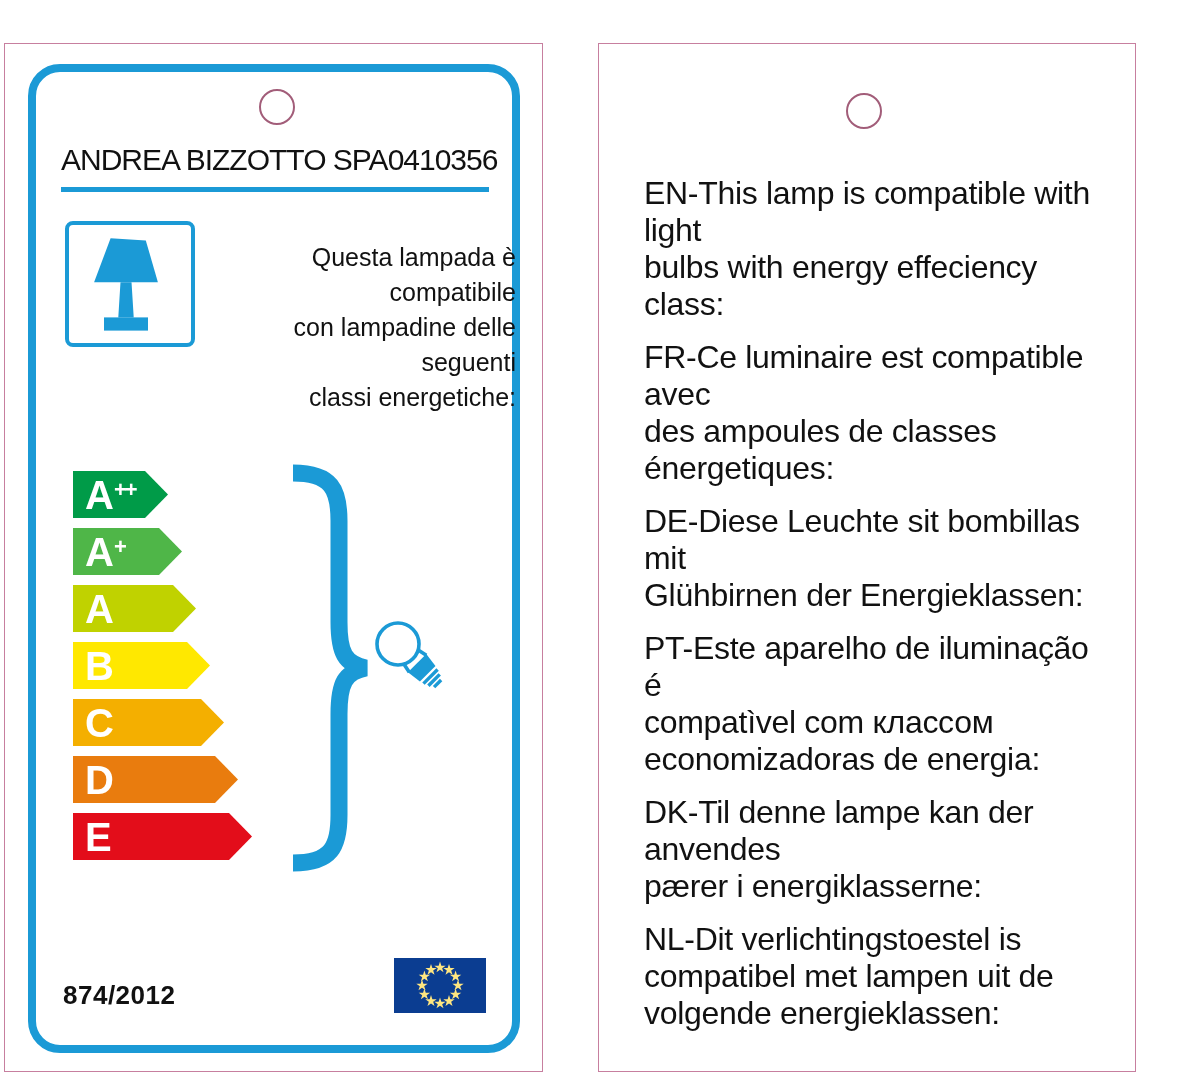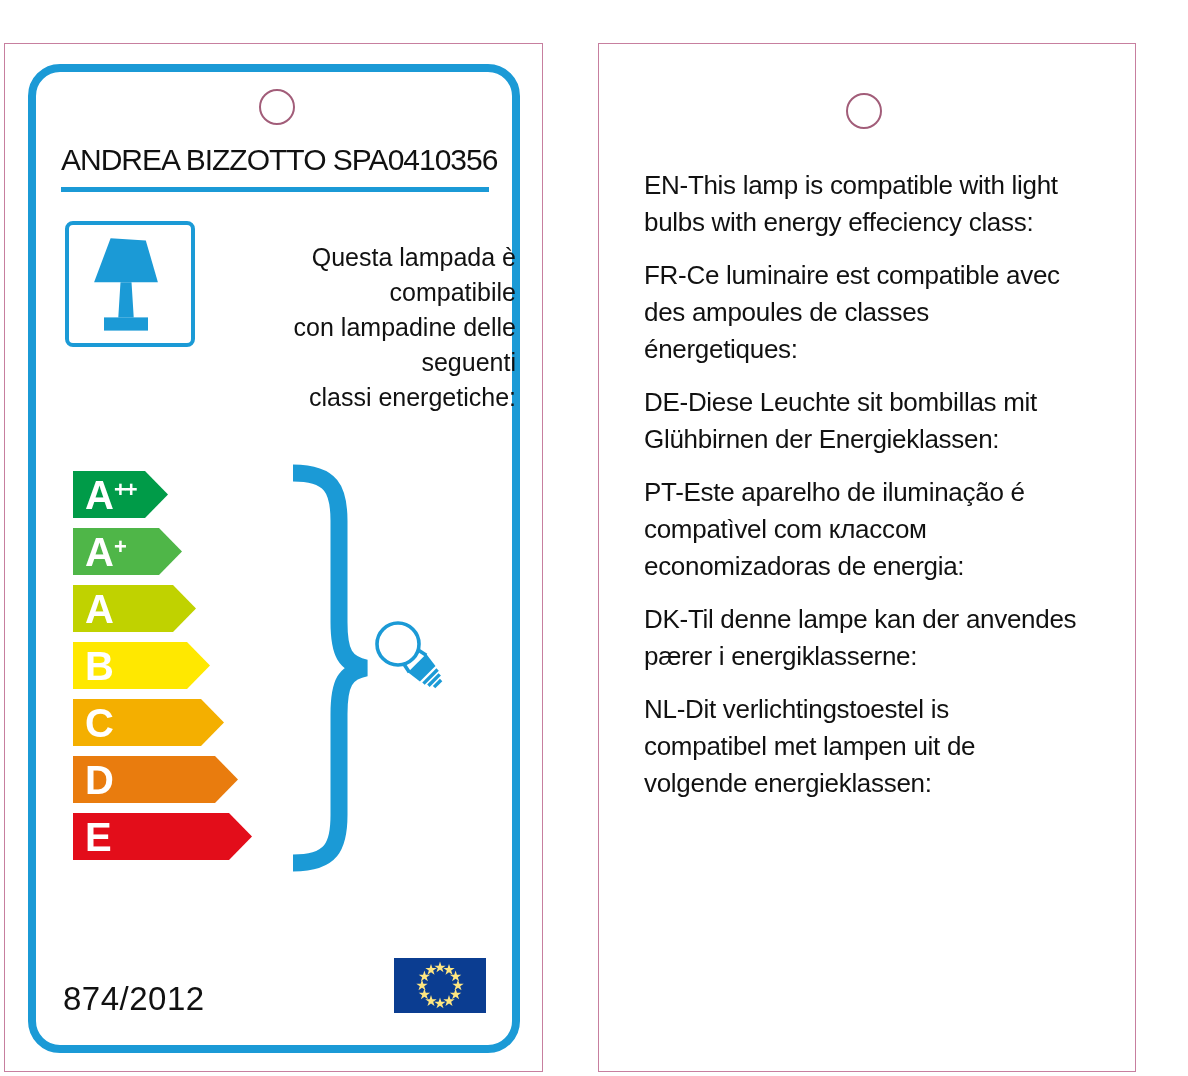--- a/index.html
+++ b/index.html
@@ -13,24 +13,24 @@
   .blue-frame{position:absolute;left:23px;top:20px;width:492px;height:989px;border:8px solid #1b9ad6;border-radius:32px;box-sizing:border-box;}
   .title-row{position:absolute;left:56px;top:99px;width:428px;display:flex;justify-content:space-between;font-size:30px;letter-spacing:-1px;white-space:nowrap;}
   .title-rule{position:absolute;left:56px;top:143px;width:428px;height:5px;background:#1b9ad6;}
   .lamp-box{position:absolute;left:60px;top:177px;width:122px;height:118px;border:4px solid #1b9ad6;border-radius:8px;}
   .it-text{position:absolute;left:201px;top:196px;width:310px;font-size:25px;line-height:35px;white-space:pre-line;text-align:right;}
   .arrows{position:absolute;left:68px;top:427px;display:flex;flex-direction:column;gap:10px;}
   .arrow{height:47px;display:flex;align-items:center;clip-path:polygon(0 0,calc(100% - 23px) 0,100% 50%,calc(100% - 23px) 100%,0 100%);}
   .arrow-letter{font-size:40px;font-weight:bold;color:#fff;padding-left:12px;line-height:1;}
   .arrow-letter sup{font-size:22px;line-height:0;vertical-align:12px;letter-spacing:-2px;}
   .brace-bulb{position:absolute;left:262px;top:412px;}
-  .reg-number{position:absolute;left:58px;top:936px;font-size:33px;font-weight:normal;letter-spacing:0.5px;text-align:right;}
+  .reg-number{position:absolute;left:58px;top:936px;font-size:26px;font-weight:bold;letter-spacing:0.5px;text-align:right;}
   .eu-flag{position:absolute;left:389px;top:914px;}
   .paras{position:absolute;left:45px;top:123px;width:462px;}
-  .paras p{margin:0 0 16px 0;font-size:26px;line-height:37px;white-space:pre-line;letter-spacing:-0.3px;}
+  .paras p{margin:8px 0 16px 0;font-size:32px;line-height:37px;white-space:pre-line;letter-spacing:-0.3px;}
 </style>
 </head>
 <body>
 
 <section class="tag tag-left">
   <div class="hole hole-left"></div>
   <div class="blue-frame"></div>
 
   <div class="title-row">
     <span>ANDREA BIZZOTTO SPA</span>

